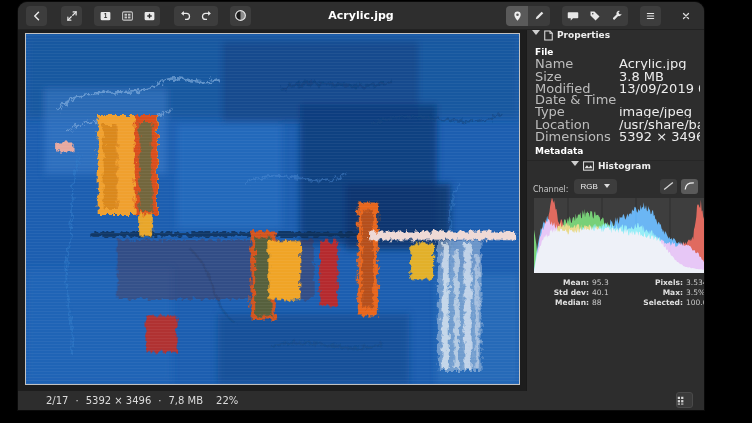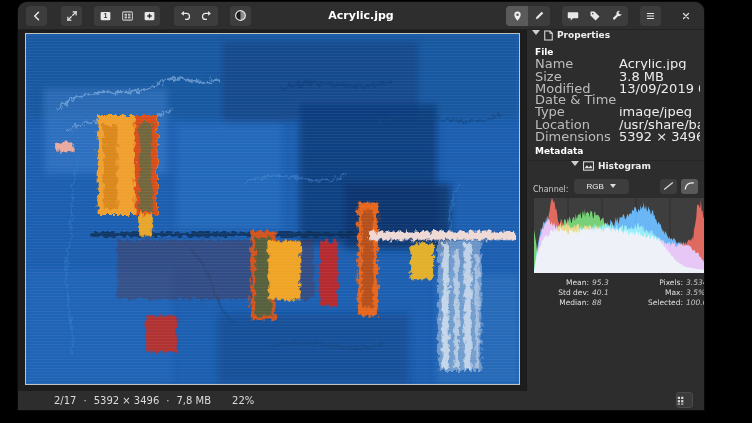--- a/index.html
+++ b/index.html
@@ -50,42 +50,42 @@
   .tri { width:0; height:0; border-left:4px solid transparent; border-right:4px solid transparent;
          border-top:5px solid #cfcfcf; }
   .sec-head { font-size:9px; font-weight:bold; color:#fff; padding:2px 8px 1px; }
   .prow { display:flex; padding:1px 4px 1px 8px; font-size:13px; line-height:10.5px; }
   .plabel { width:84px; flex:0 0 84px; color:#bdbdbd; }
   .pvalue { color:#ededed; white-space:nowrap; overflow:hidden; }
 
   .channel-row { display:flex; align-items:flex-end; gap:5px; padding:4px 6px 3px; }
   .channel-label { font-size:8px; color:#c8c8c8; }
   .dropdown { display:flex; align-items:center; gap:6px; background:#3d3d3d; border:none;
-              border-radius:4px; padding:3px 13px; color:#eee; font-size:8px; }
+              border-radius:4px; padding:3px 7px; color:#eee; font-size:8px; }
   .dd-caret { width:0; height:0; border-left:3.5px solid transparent; border-right:3.5px solid transparent;
               border-top:4px solid #ddd; }
   .scale-btns { margin-left:auto; display:flex; gap:4px; }
   .sbtn { width:17px; height:15px; background:#3d3d3d; border:none; border-radius:3px;
           display:flex; align-items:center; justify-content:center; padding:0; }
   .sbtn.active { background:#5a5a5a; }
 
   .hist-wrap { margin:1px 0 0 7px; height:75px; }
   .hist-wrap svg { width:100%; height:100%; display:block; }
 
   .stats { display:grid; grid-template-columns:50px 42px 46px auto; column-gap:3px;
            row-gap:1px; padding:5px 2px 0 12px; font-size:7.5px; line-height:9px; }
-  .stat-l { text-align:right; font-weight:normal; color:#e0e0e0; white-space:nowrap; }
-  .stat-v { color:#c9c9c9; white-space:nowrap;font-style:italic; }
+  .stat-l { text-align:right; font-weight:bold; color:#e0e0e0; white-space:nowrap; }
+  .stat-v { color:#c9c9c9; white-space:nowrap; }
 
   
   .statusbar { height:19px; flex:0 0 19px; background:#2d2d2d; display:flex;
-               align-items:center; padding-left:36px; font-size:10px; color:#dcdcdc;
+               align-items:center; padding-left:28px; font-size:10px; color:#dcdcdc;
                position:relative; }
   .statusbar span { margin-right:7px; }
-  .status-zoom { margin-left:14px; }
+  .status-zoom { margin-left:6px; }
   .browser-btn { position:absolute; right:11px; top:1px; width:17px; height:16px;
                  background:#3a3a3a; border:1px solid #4a4a4a; border-radius:3px;
                  display:flex; align-items:center; justify-content:center; padding:0; }
 </style>
 </head>
 <body>
 
 <div class="screen">
   <div class="window">
 

